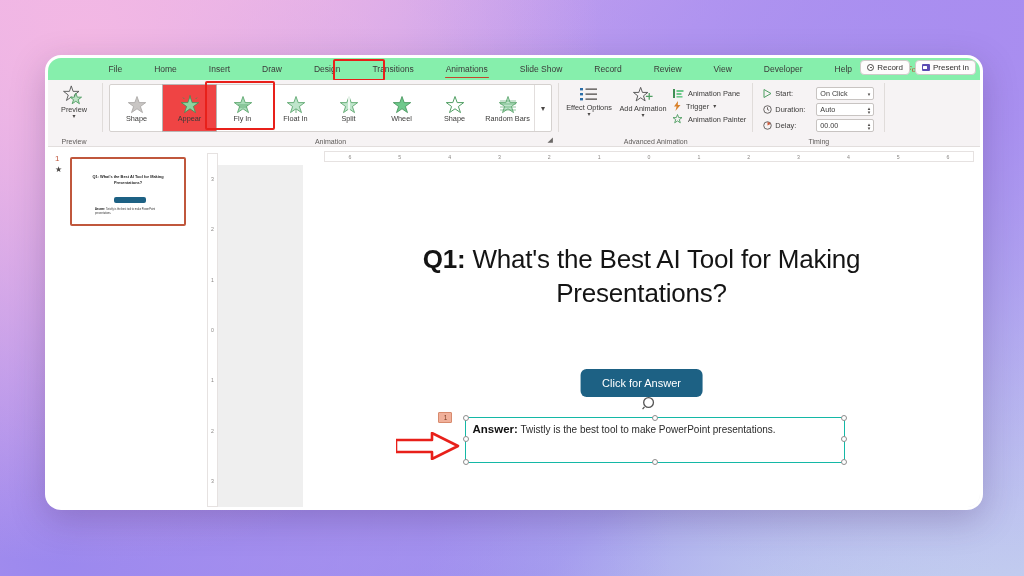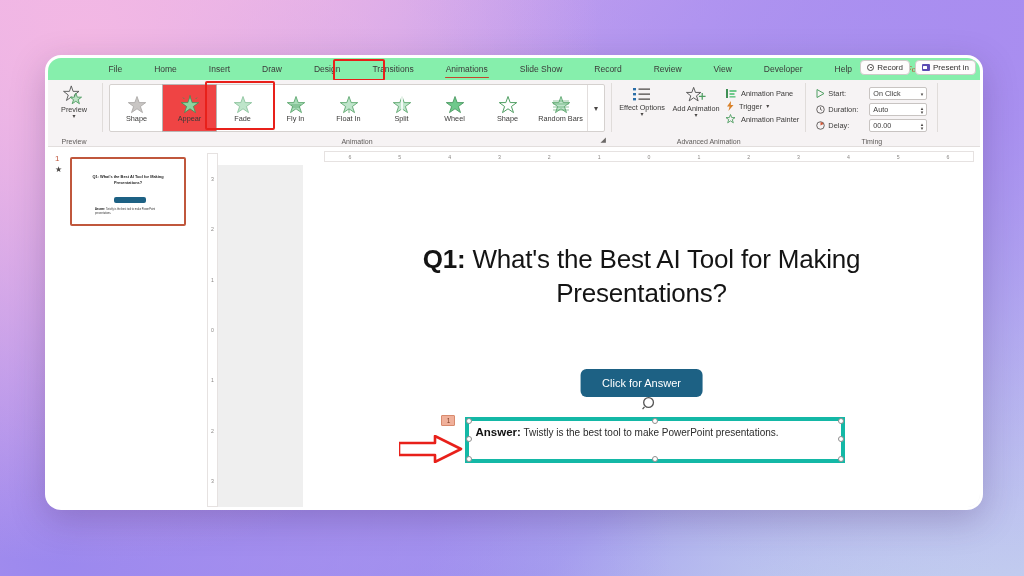--- a/index.html
+++ b/index.html
@@ -161,21 +161,21 @@
     position:absolute; left:50%; transform:translateX(-50%); top:58.5%;
     background:#1d6184; color:#fff; border-radius:6px;
     padding:8px 22px; font-size:11px; white-space:nowrap;text-align:right;
   }
   .cursor{
     position:absolute; left:50%; top:66%; width:15px; height:15px;
     margin-left:0px;
   }
   .ans-box{
     position:absolute; left:24%; top:72.5%; width:56%; height:13%;
-    border:4px solid #14b8a6; background:transparent;
+    border:1px solid #14b8a6; background:transparent;
   }
   .ans-text{
     position:absolute; left:6px; top:3px; right:6px;
     font-size:10px; color:#2b2b2b; line-height:1.45;
   }
   .ans-text b{ font-weight:700; font-size:11.5px; color:#111; }
   .handle{
     position:absolute; width:6px; height:6px; border-radius:50%;
     background:#fff; border:1px solid #8d8d8d;
   }
@@ -252,26 +252,20 @@
             <path d="M10 1.5 L12.2 7.6 L18.7 7.6 L13.4 11.5 L15.5 17.6 L10 13.8 L4.5 17.6 L6.6 11.5 L1.3 7.6 L7.8 7.6 Z" fill="#8ed3a0" stroke="#3f8f55" stroke-width=".8"></path>
             <g stroke="#3f8f55" stroke-width=".8">
                 <path d="M10 0 L10 2"></path>
                 <path d="M3 2.5 L4.3 4"></path>
                 <path d="M17 2.5 L15.7 4"></path>
               </g>
           </svg>
           <span class="gal-label">Appear</span>
         </div>
 
-        <div class="gal-item">
-          <svg width="20" height="19" viewBox="0 0 20 19">
-            <path d="M10 1.5 L12.2 7.6 L18.7 7.6 L13.4 11.5 L15.5 17.6 L10 13.8 L4.5 17.6 L6.6 11.5 L1.3 7.6 L7.8 7.6 Z" fill="#a9dcb8" stroke="#5aa874" stroke-width=".8" opacity=".75"></path>
-          </svg>
-          <span class="gal-label">Fade</span>
-        </div>
 
         <div class="gal-item">
           <svg width="20" height="19" viewBox="0 0 20 19">
             <path d="M10 1.5 L12.2 7.6 L18.7 7.6 L13.4 11.5 L15.5 17.6 L10 13.8 L4.5 17.6 L6.6 11.5 L1.3 7.6 L7.8 7.6 Z" fill="#a9dcb8" stroke="#4f9e62" stroke-width=".8"></path>
             <g stroke="#4f9e62" stroke-width=".7">
                 <path d="M5 10 L15 10"></path>
                 <path d="M6 12 L14 12"></path>
               </g>
           </svg>
           <span class="gal-label">Fly In</span>

